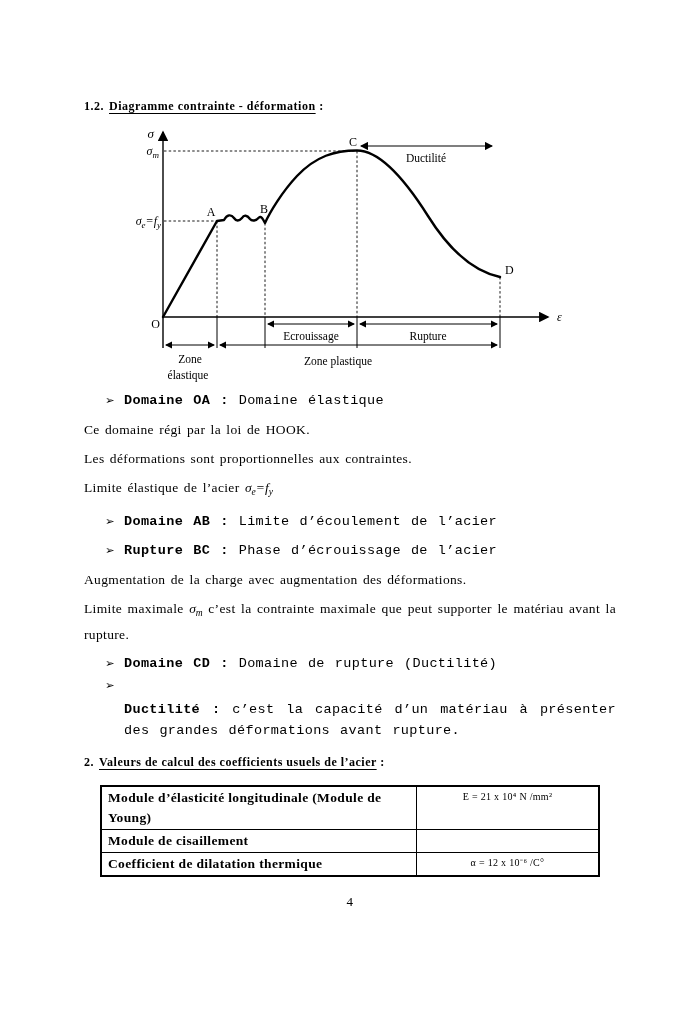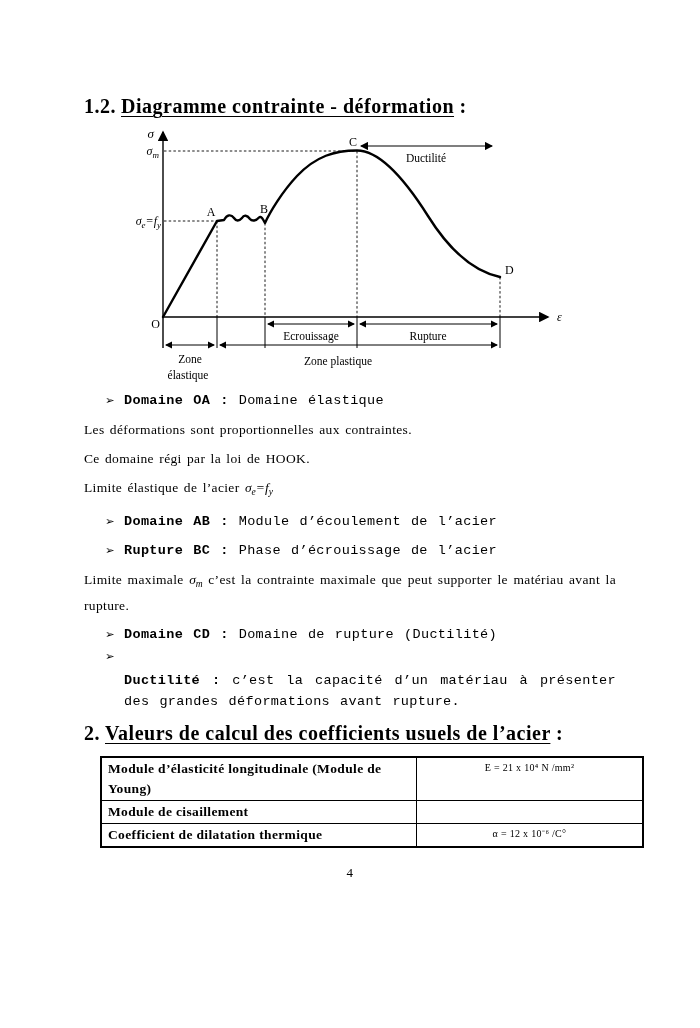--- a/index.html
+++ b/index.html
@@ -1,36 +1,36 @@
 <!DOCTYPE html>
 <html><head>
 <meta charset="utf-8">
 <style>
   html,body{margin:0;padding:0;background:#ffffff;}
   body{width:700px;height:1028px;color:#000;font-family:"Liberation Serif",serif;-webkit-font-smoothing:antialiased;}
   .page{position:relative;box-sizing:border-box;width:700px;height:1028px;overflow:hidden;padding:96px 84px 0 84px;background:#fff;}
 
-  .h-sec{font-size:20px;font-weight:bold;letter-spacing:.5px;margin:0 0 4px 0;line-height:20px;}
+  .h-sec{font-size:12px;font-weight:bold;letter-spacing:.5px;margin:0 0 4px 0;line-height:20px;}
   .h-sec .num{margin-right:5px;}
   .u{text-decoration:underline;text-decoration-thickness:1.4px;text-underline-offset:3px;}
 
   .diagram{display:block;margin:8px 0 4px 36px;}
   .diagram text{font-family:"Liberation Serif",serif;fill:#000;}
 
   .body-text p{font-size:13.5px;line-height:21px;letter-spacing:.35px;word-spacing:1.6px;margin:0 0 8px 0;}
   .justify{text-align:justify;margin-top:24px;}
   .bullet-row{display:flex;gap:9px;margin:0 0 8px 21px;font-size:13.5px;line-height:21px;letter-spacing:.35px;word-spacing:1.6px;}
   .bullet-row.tight{margin-bottom:1px;}
   .bullet-glyph{flex:0 0 auto;font-family:"DejaVu Sans",sans-serif;font-size:11.5px;line-height:21px;}
   .bullet-body{flex:1 1 auto;font-family:Liberation Mono, monospace;}
   .blbl{font-weight:bold;}
   .frm{font-style:italic;letter-spacing:0;}
   .frm sub{font-size:9.5px;vertical-align:-3px;font-style:italic;}
 
-  .props{border-collapse:collapse;border:2px solid #000;margin:13px 8px 0 16px;width:544px;}
+  .props{border-collapse:collapse;border:2px solid #000;margin:13px 8px 0 16px;width:500px;}
   .props td{border:1.5px solid #000;vertical-align:top;padding:0 6px;}
   .props td.cl{width:302px;font-weight:bold;font-size:13.5px;line-height:20px;letter-spacing:.35px;padding-top:1px;padding-bottom:1px;}
   .props td.cv{text-align:center;font-size:10px;line-height:20px;letter-spacing:.3px;}
   .pagenum{margin-top:17px;text-align:center;font-size:13px;letter-spacing:.3px;}
 </style>
 </head>
 <body>
 
 <div class="page">
 
@@ -100,35 +100,36 @@
     <text x="218" y="241" font-size="11.5" text-anchor="middle"><tspan>Zone plastique</tspan></text>
   </svg>
 
   <div class="body-text">
 
     <div class="bullet-row">
       <span class="bullet-glyph">➢</span>
       <span class="bullet-body"><span class="blbl">Domaine OA :</span><span> Domaine élastique</span></span>
     </div>
 
+    <p>Ce domaine régi par la loi de HOOK.</p>
     <p>Les déformations sont proportionnelles aux contraintes.</p>
-    <p>Ce domaine régi par la loi de HOOK.</p>
     <p><span>Limite élastique de l’acier </span><span class="frm"><span>σ</span><sub>e</sub><span>=f</span><sub>y</sub></span></p>
 
     <div class="bullet-row">
       <span class="bullet-glyph">➢</span>
-      <span class="bullet-body"><span class="blbl">Domaine AB :</span><span> Module d’écoulement de l’acier</span></span>
+      <span class="bullet-body"><span class="blbl">Domaine AB :</span><span> Limite d’écoulement de l’acier</span></span>
     </div>
 
 
     <div class="bullet-row">
       <span class="bullet-glyph">➢</span>
       <span class="bullet-body"><span class="blbl">Rupture BC :</span><span> Phase d’écrouissage de l’acier</span></span>
     </div>
 
+    <p>Augmentation de la charge avec augmentation des déformations.</p>
 
     <p class="justify"><span>Limite maximale </span><span class="frm"><span>σ</span><sub>m</sub></span><span> c’est la contrainte maximale que peut supporter le matériau avant la rupture.</span></p>
 
     <div class="bullet-row tight">
       <span class="bullet-glyph">➢</span>
       <span class="bullet-body"><span class="blbl">Domaine CD :</span><span> Domaine de rupture (Ductilité)</span></span>
     </div>
 
     <div class="bullet-row">
       <span class="bullet-glyph">➢</span>

